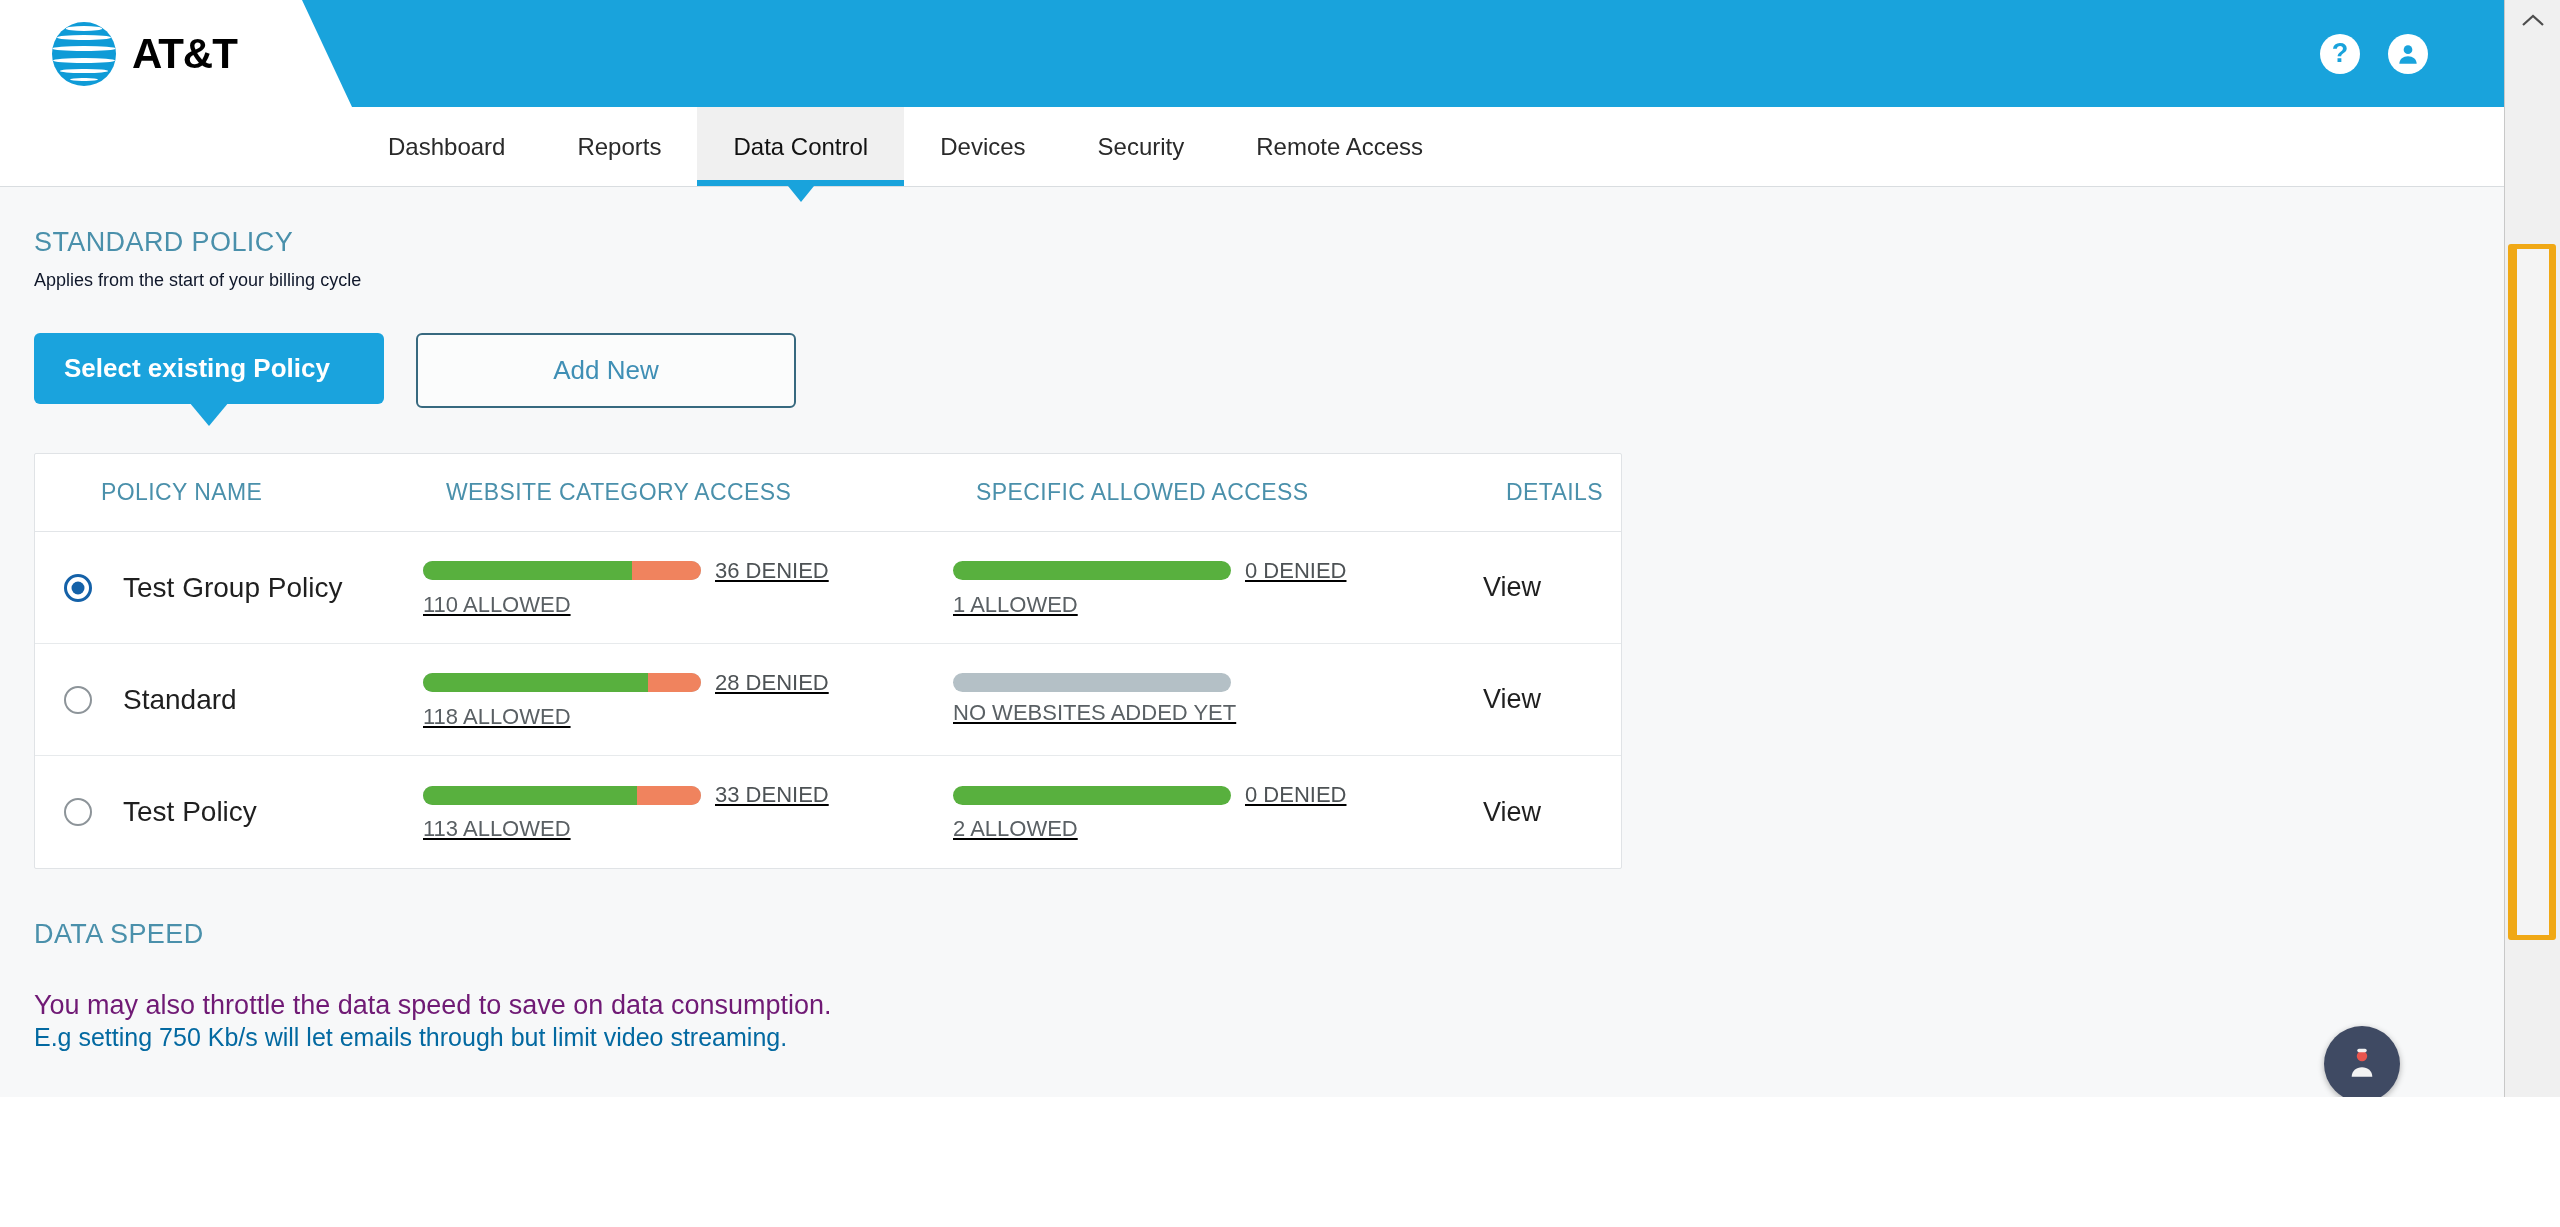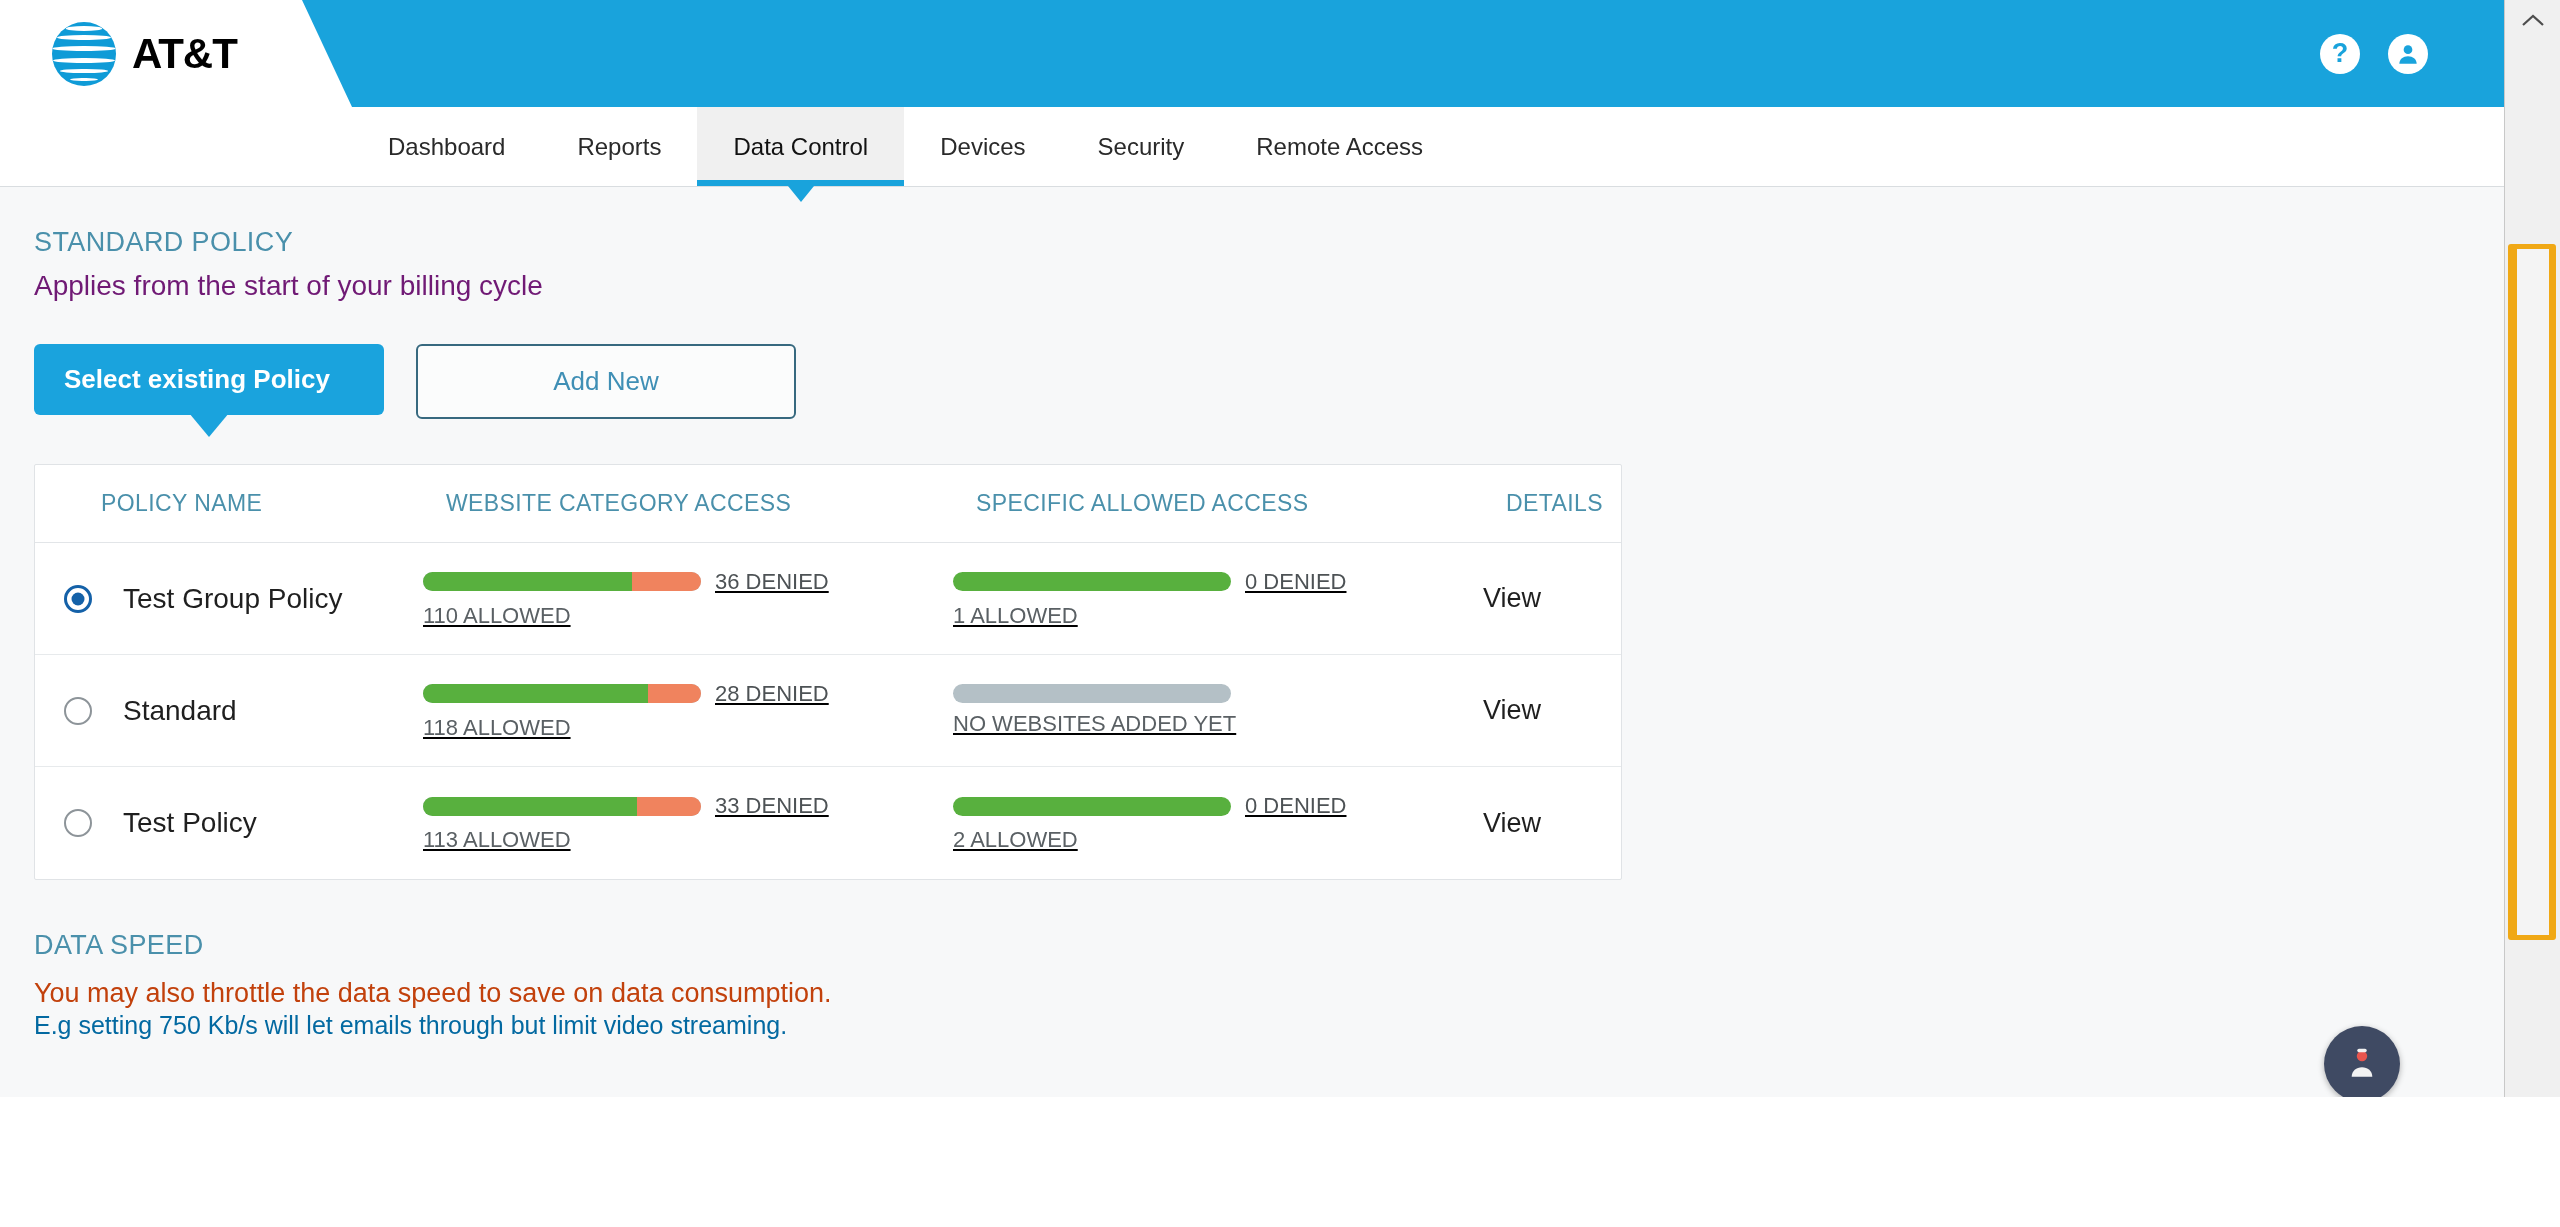--- a/index.html
+++ b/index.html
@@ -141,22 +141,22 @@
     background: #f7f8f9;
     height: 880px;
   }
   .section-title {
     font-size: 27px;
     color: #4a90ab;
     letter-spacing: 0.4px;
     margin-top: 40px;
   }
   .section-sub {
-    font-size: 28px;
-    color: #701a75;
+    font-size: 18px;
+    color: #0f172a;
     margin-top: 12px;
   }
 
   
   #btn-row {
     display: flex; align-items: flex-start; gap: 32px;
     margin-top: 42px;
   }
   #btn-select {
     position: relative;
@@ -289,22 +289,22 @@
 
   
   #data-speed-title {
     font-size: 27px;
     color: #4a90ab;
     letter-spacing: 0.4px;
     margin-top: 50px;
   }
   #ds-line1 {
     font-size: 27px;
-    color: #c2410c;
-    margin-top: 17px;
+    color: #701a75;
+    margin-top: 40px;
   }
   #ds-line2 {
     font-size: 25px;
     color: #0369a1;
     margin-top: 2px;
   }
 
   
   #footer {
     position: absolute;

